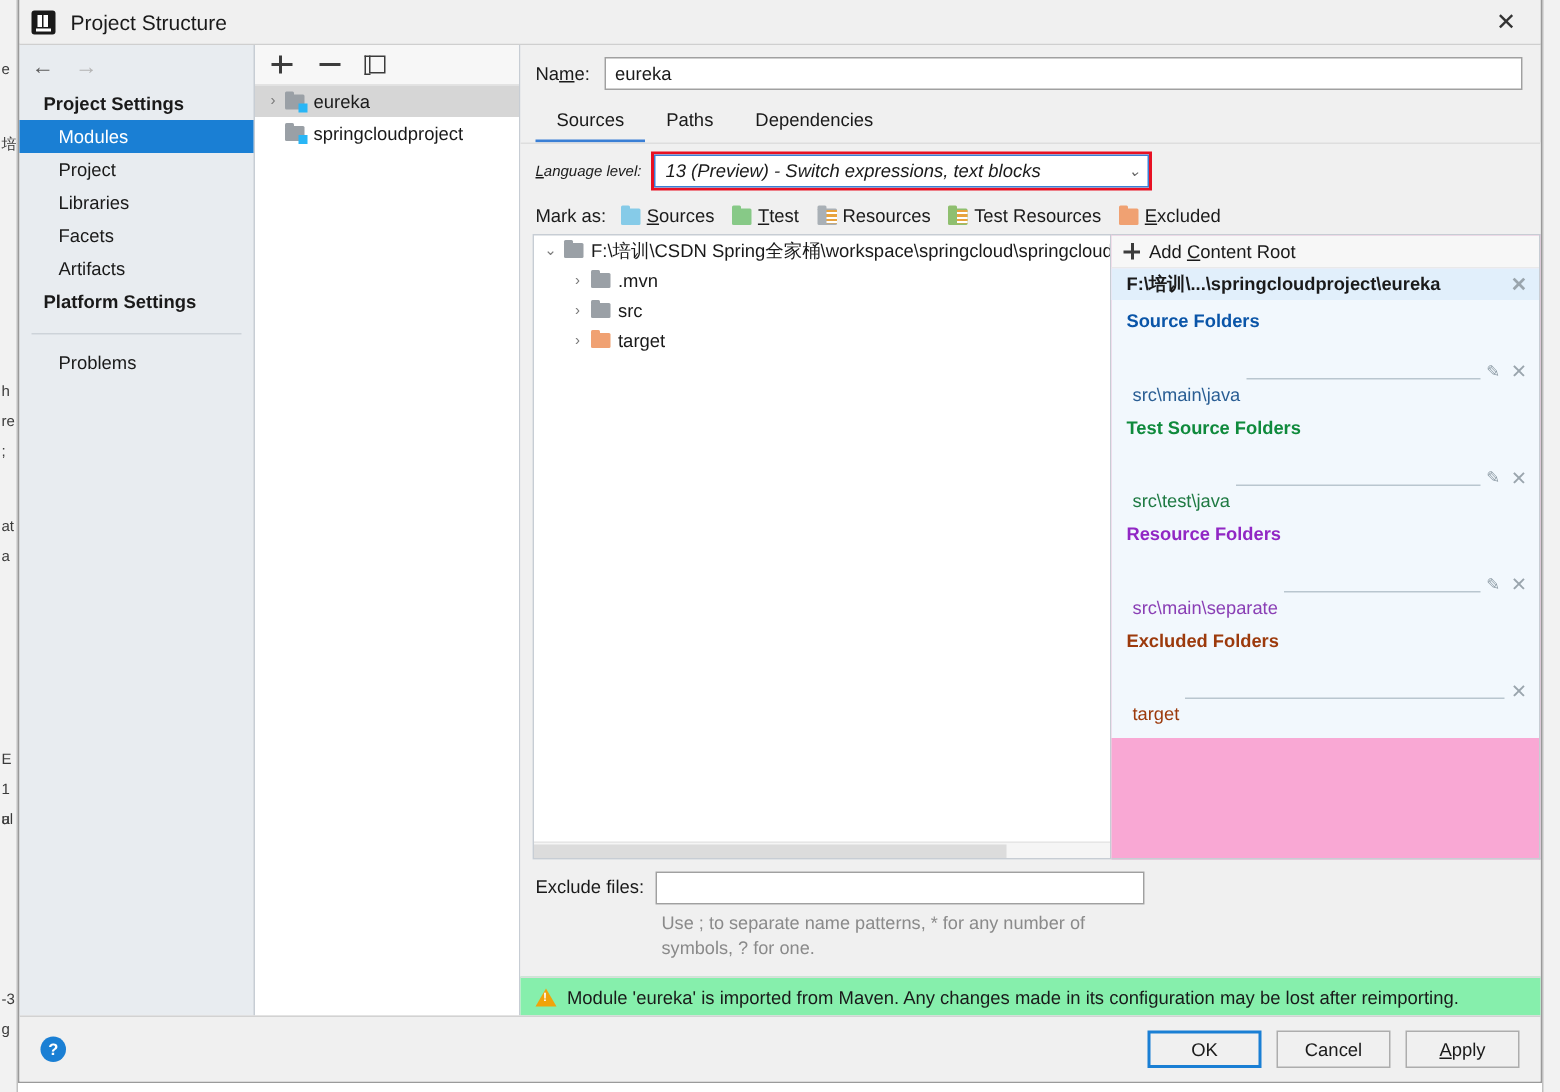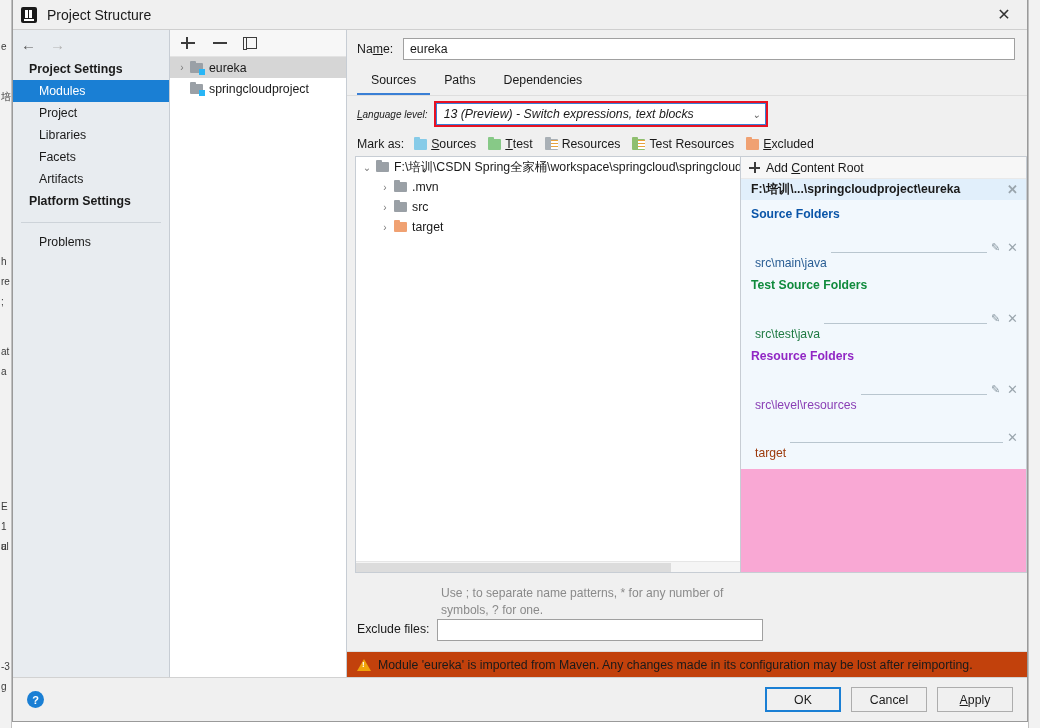--- a/index.html
+++ b/index.html
@@ -258,21 +258,21 @@
   #exclude-input {
     width: 326px; height: 22px; border: 1px solid #a0a0a0; background: #fff;
     font-size: 12.3px; padding: 0 5px; font-family: "Liberation Sans", sans-serif; outline: none;
   }
   #exclude-hint {
     margin-left: 84px; margin-top: 4px; color: #8a8a8a; font-size: 12.1px; width: 320px; line-height: 17px;
   }
 
   #warn-bar {
     height: 26px; display: flex; align-items: center; padding-left: 10px;
-    border-top: 1px solid #dcdcdc; background: #c2410c; font-size: 12.3px;
+    border-top: 1px solid #dcdcdc; background: #86efac; font-size: 12.3px;
   }
   #warn-icon {
     width: 0; height: 0; border-left: 7px solid transparent; border-right: 7px solid transparent;
     border-bottom: 12px solid #f0a30a; margin-right: 7px; position: relative;
   }
   #warn-icon::after {
     content: "!"; position: absolute; left: -2px; top: 1px; font-size: 8px; color: #fff; font-weight: bold;
   }
 
   
@@ -477,41 +477,42 @@
               <div class="sec-title test">Test Source Folders</div>
               <div class="sec-row test">
                 <span class="path">src\test\java</span>
                 <span class="fill"></span>
                 <span class="pencil">✎</span>
                 <span class="xb">✕</span>
               </div>
 
               <div class="sec-title res">Resource Folders</div>
               <div class="sec-row res">
-                <span class="path">src\level\resources</span>
+                <span class="path">src\main\separate</span>
                 <span class="fill"></span>
                 <span class="pencil">✎</span>
                 <span class="xb">✕</span>
               </div>
 
+              <div class="sec-title exc">Excluded Folders</div>
               <div class="sec-row exc">
                 <span class="path">target</span>
                 <span class="fill"></span>
                 <span class="xb">✕</span>
               </div>
             </div>
           </div>
         </div>
 
         <div id="exclude-area">
-          <div id="exclude-hint">Use ; to separate name patterns, * for any number of symbols, ? for one.</div>
           <div id="exclude-row">
             <span id="exclude-label">Exclude files:</span>
             <input id="exclude-input" type="text" value="" style="">
           </div>
+          <div id="exclude-hint">Use ; to separate name patterns, * for any number of symbols, ? for one.</div>
         </div>
 
         <div id="warn-bar">
           <span id="warn-icon"></span>
           <span>Module 'eureka' is imported from Maven. Any changes made in its configuration may be lost after reimporting.</span>
         </div>
       </div>
     </div>
   </div>
 

